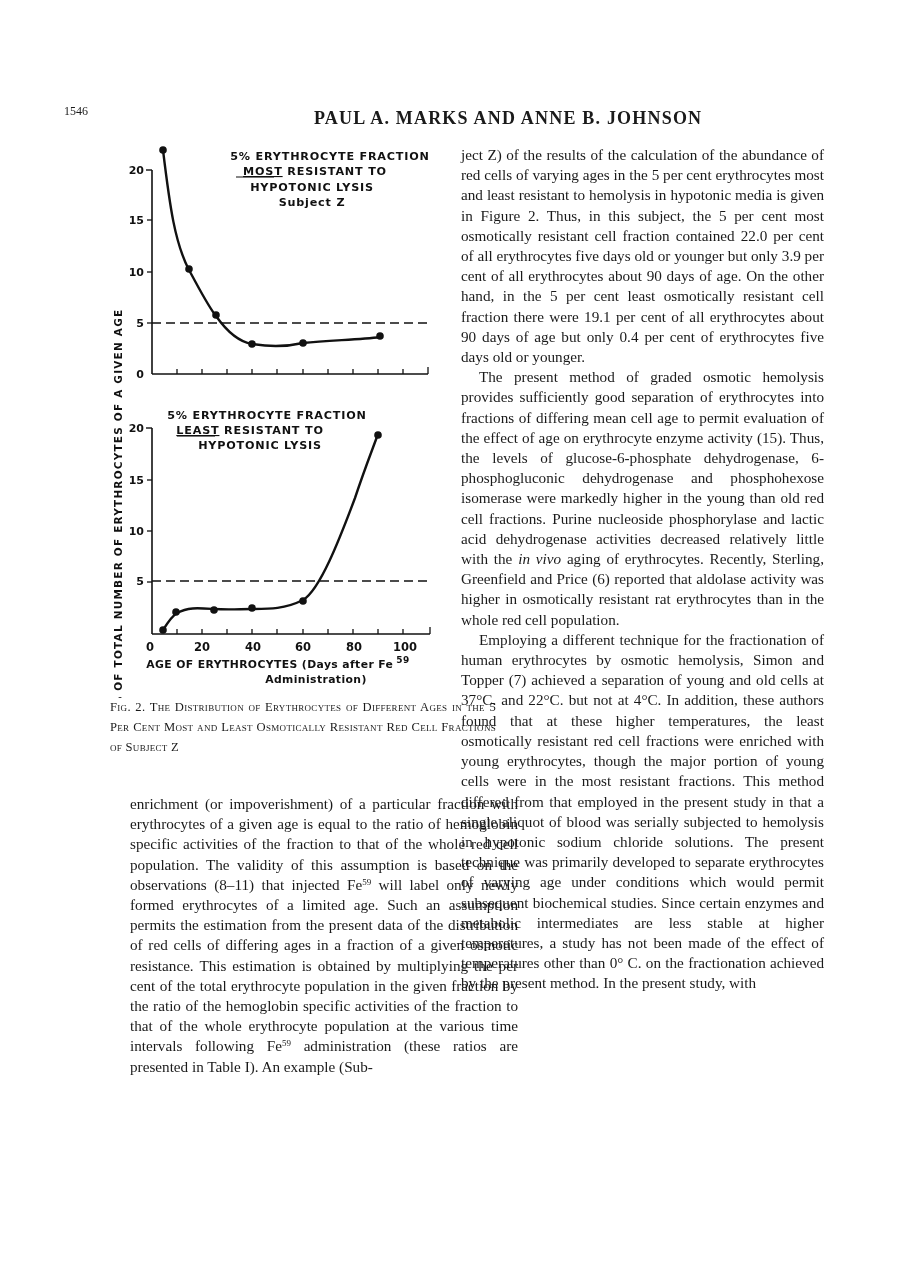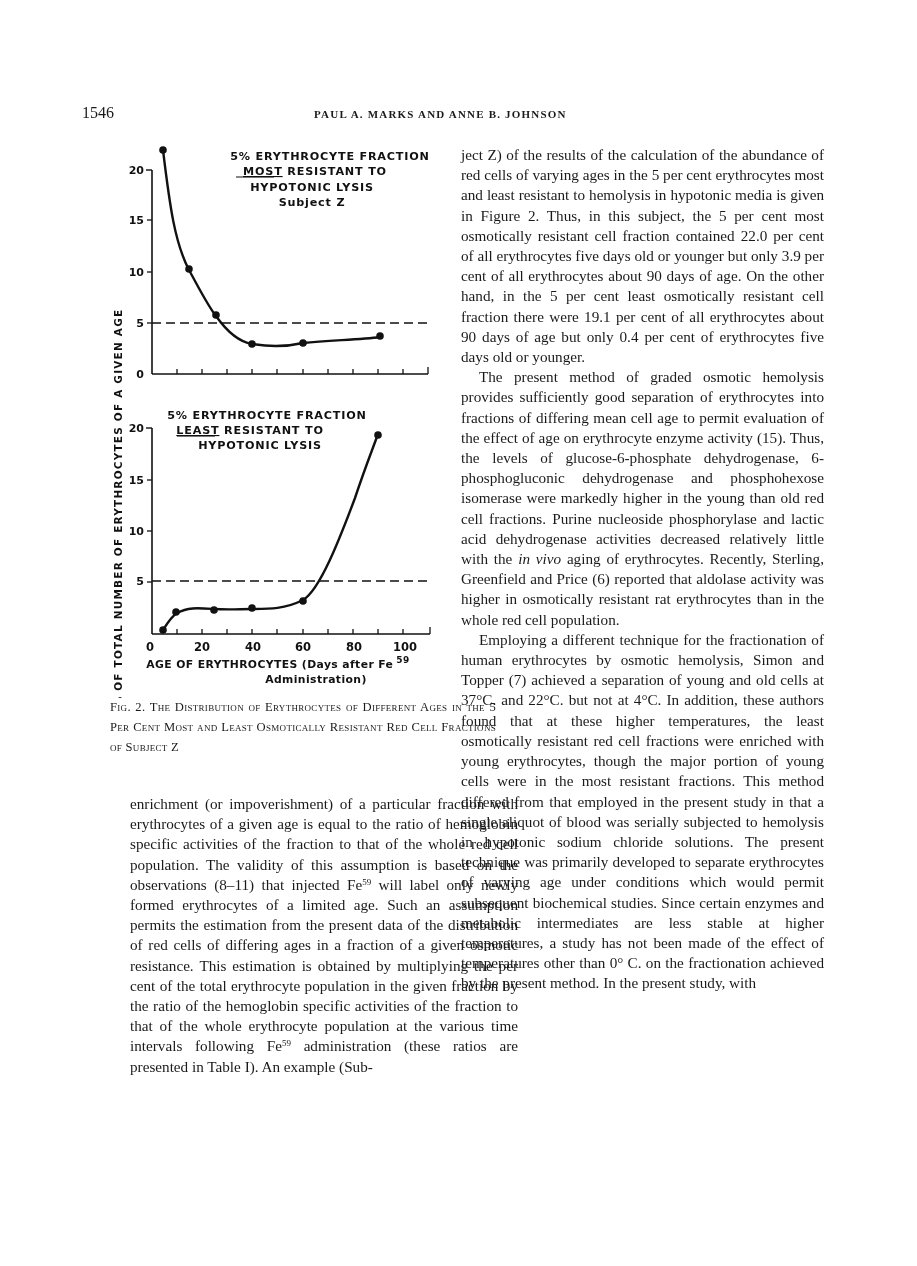--- a/index.html
+++ b/index.html
@@ -1,19 +1,19 @@
 <!DOCTYPE html>
 <html><head>
 <meta charset="utf-8">
 <style>
   html, body { margin:0; padding:0; background:#ffffff; }
   body { width:917px; height:1266px; position:relative; overflow:hidden; color:#1a1a1a;
          font-family:"Liberation Serif","DejaVu Serif",serif; }
-  .page-number { position:absolute; left:82px; top:104px; font-size:16px; }
-  .running-head { position:absolute; left:314px; top:108px; font-size:11px; letter-spacing:1.2px; font-weight:bold; }
+  .page-number { position:absolute; left:64px; top:104px; font-size:12px; }
+  .running-head { position:absolute; left:314px; top:108px; font-size:18px; letter-spacing:1.2px; font-weight:bold; }
   .figure { position:absolute; left:90px; top:138px; width:380px; height:560px; }
   .figure svg { position:absolute; left:0; top:0; }
   .caption { position:absolute; left:82px; top:697px; width:386px; font-size:12.6px; line-height:20px;
              text-align:justify; font-variant:small-caps; letter-spacing:0.3px;margin-left:28px; }
   .col { position:absolute; font-size:15.2px; line-height:20.2px; text-align:justify; }
   .col p { margin:0; }
   .col p.indent { text-indent:18px; }
   .left-col { left:82px; top:794px; width:388px;margin-left:48px; }
   .right-col { left:461px; top:145px; width:363px; }
   sup { font-size:9px; line-height:0; vertical-align:5px; }

